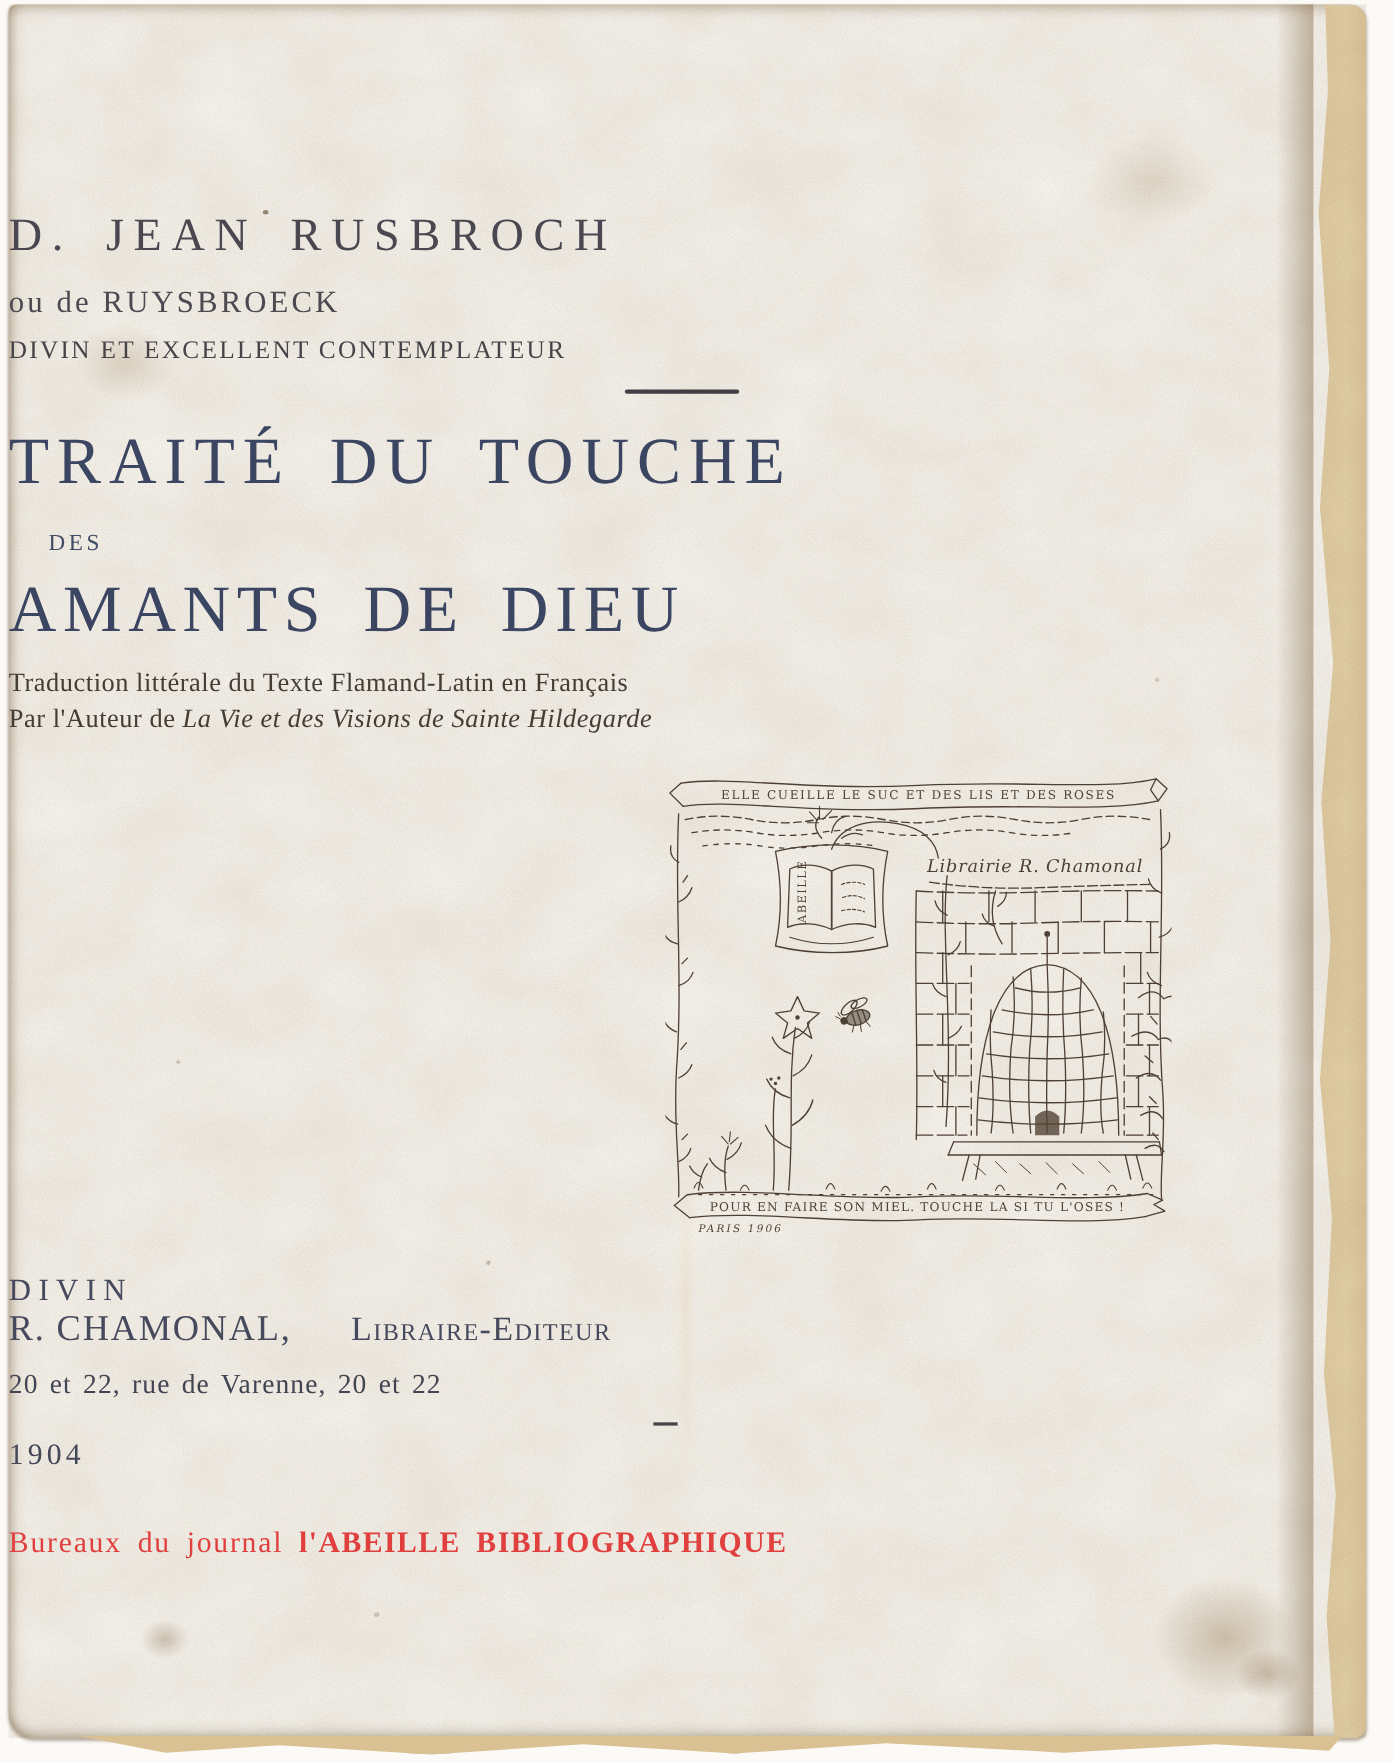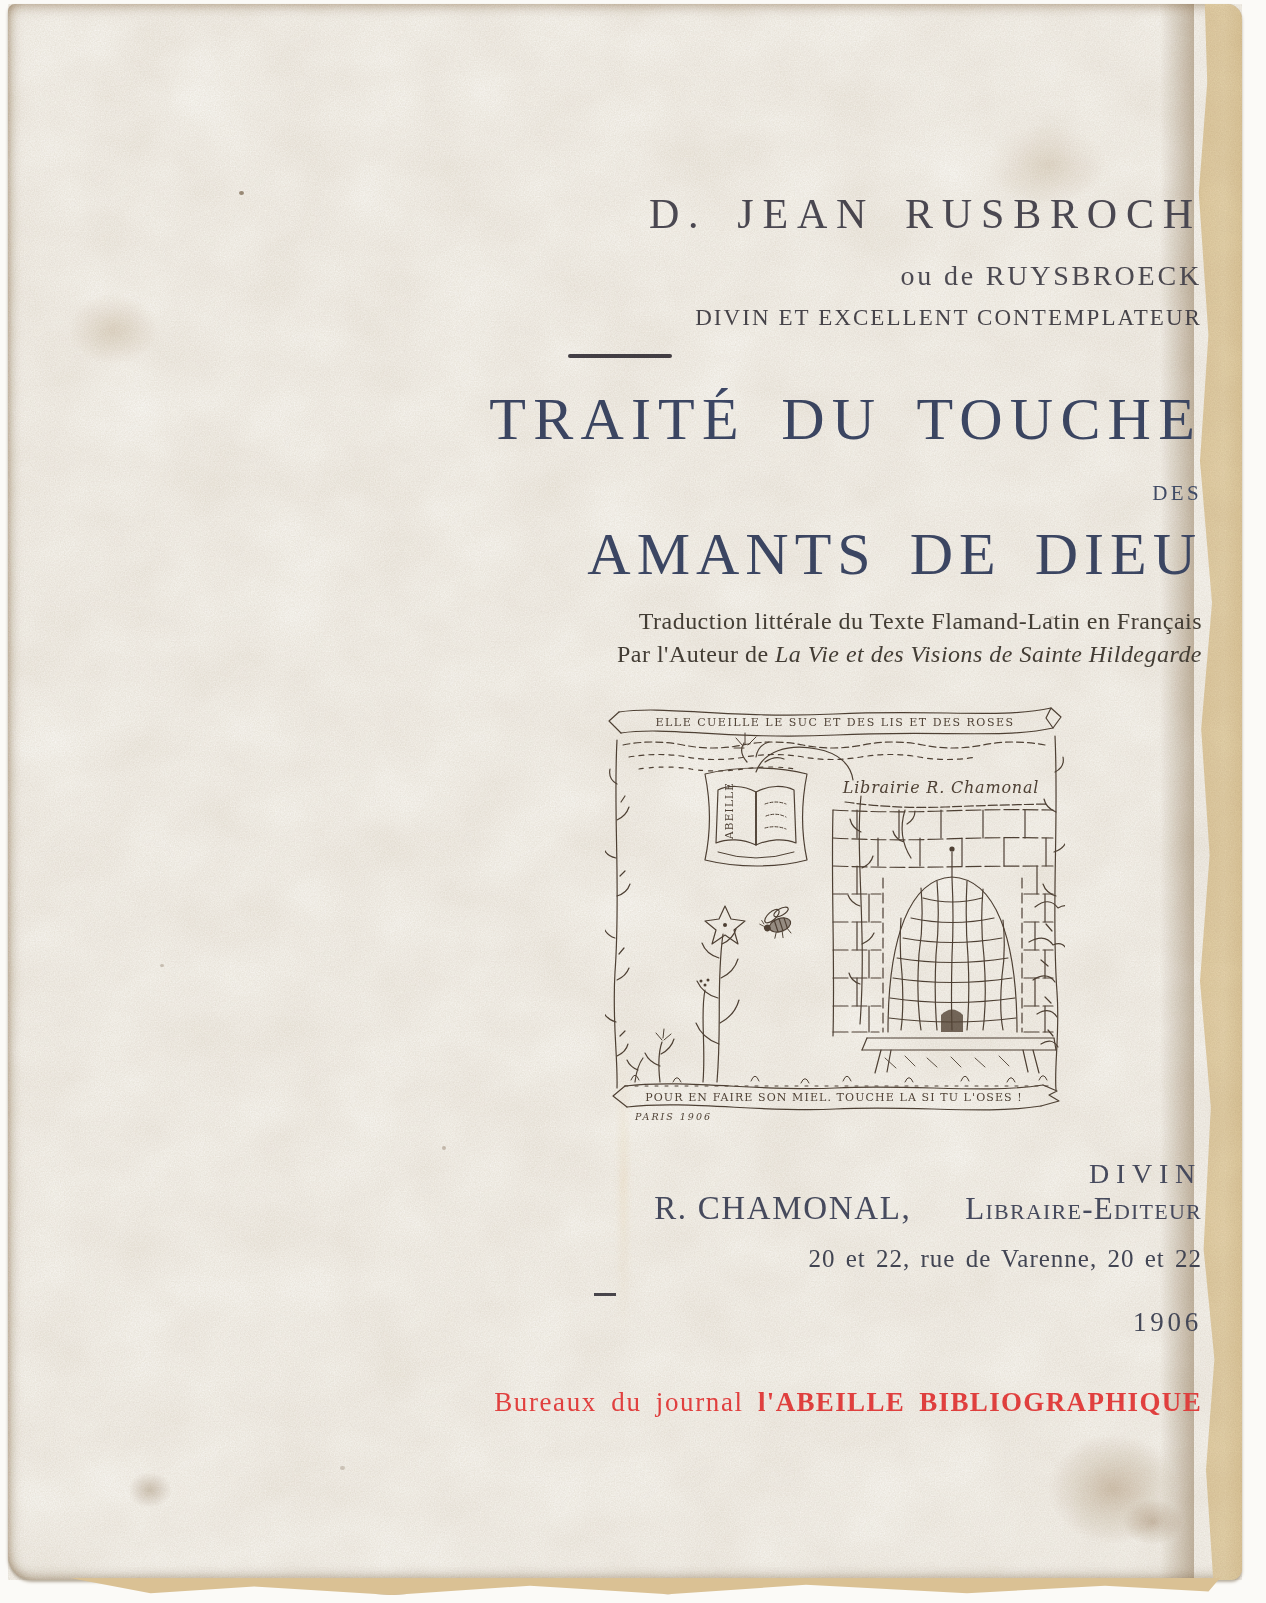--- a/index.html
+++ b/index.html
@@ -45,21 +45,21 @@
   .p1{left:231px;top:187px;width:5px;height:4px;}
   .p2{left:434px;top:1142px;width:4px;height:4px;opacity:.5}
   .p3{left:152px;top:960px;width:4px;height:3px;opacity:.45}
   .p4{left:1042px;top:612px;width:4px;height:4px;opacity:.35}
   .p5{left:332px;top:1462px;width:5px;height:4px;opacity:.4}
   .crease{position:absolute;left:612px;top:1030px;width:7px;height:300px;
         background:linear-gradient(180deg,rgba(244,228,192,0),rgba(244,228,192,.4),rgba(244,228,192,0));
         filter:blur(3px);}
   
   .content{position:absolute;left:0;right:40px;top:0;bottom:0;}
-  .line{position:absolute;left:0;right:0;text-align:right;white-space:nowrap;}
+  .line{position:absolute;left:0;right:0;text-align:left;white-space:nowrap;}
   .author1{top:186px;font-size:42px;letter-spacing:.21em;word-spacing:.25em;color:#4e4c58;}
   .author2{top:256px;font-size:28px;letter-spacing:.1em;color:#504e58;}
   .author3{top:301px;font-size:23px;letter-spacing:.09em;color:#4a4850;}
   .rule1{position:absolute;left:50%;top:350px;width:104px;height:4px;margin-left:-37px;background:#46424a;border-radius:2px;}
   .title1{top:381px;font-size:60px;letter-spacing:.12em;word-spacing:.22em;color:#3e4a6b;}
   .title2{top:477px;font-size:21px;letter-spacing:.16em;color:#44506e;padding-left:36px;}
   .title3{top:516px;font-size:60px;letter-spacing:.1em;word-spacing:.2em;color:#3e4a6b;}
   .sub1{top:604px;font-size:24px;letter-spacing:.02em;color:#474139;}
   .sub2{top:637px;font-size:24px;letter-spacing:.02em;color:#474139;}
   .sub2 em{}
@@ -235,21 +235,21 @@
             <text x="229" y="409" text-anchor="middle" font-size="11" letter-spacing="1.1" fill="#443528" stroke="none" font-family="DejaVu Serif, serif">POUR EN FAIRE SON MIEL. TOUCHE LA SI TU L'OSES !</text>
             <text x="30" y="428" font-size="9.5" letter-spacing="2" fill="#443528" stroke="none" font-style="italic" font-family="DejaVu Serif, serif">PARIS 1906</text>
           </g>
         </svg>
       </figure>
 
       <div class="line city">DIVIN</div>
       <div class="line publisher"><span>R. CHAMONAL, </span><span class="role">Libraire-Editeur</span></div>
       <div class="line address">20 et 22, rue de Varenne, 20 et 22</div>
       <div class="rule2"></div>
-      <div class="line year">1906</div>
+      <div class="line year">1904</div>
       <div class="line journal"><span>Bureaux du journal </span><span class="jname">l'ABEILLE BIBLIOGRAPHIQUE</span></div>
     </div>
 
     <svg class="grain">
       <filter id="nz">
           <feTurbulence type="fractalNoise" baseFrequency="0.8" numOctaves="2" stitchTiles="stitch"></feTurbulence>
         <feColorMatrix type="matrix" values="0 0 0 0 0.35  0 0 0 0 0.27  0 0 0 0 0.16  0 0 0 0.9 0"></feColorMatrix>
         </filter>
       <rect width="100%" height="100%" filter="url(#nz)"></rect>
     </svg>

